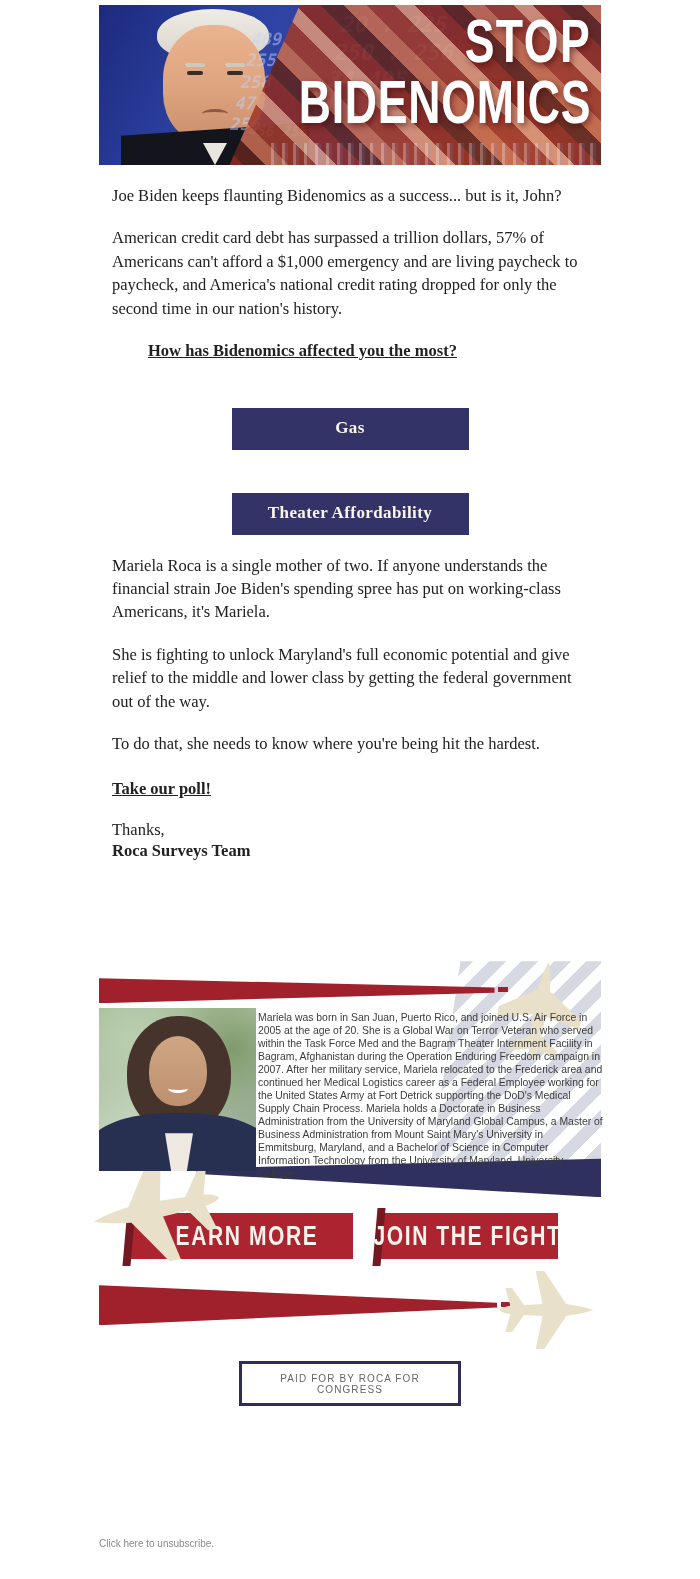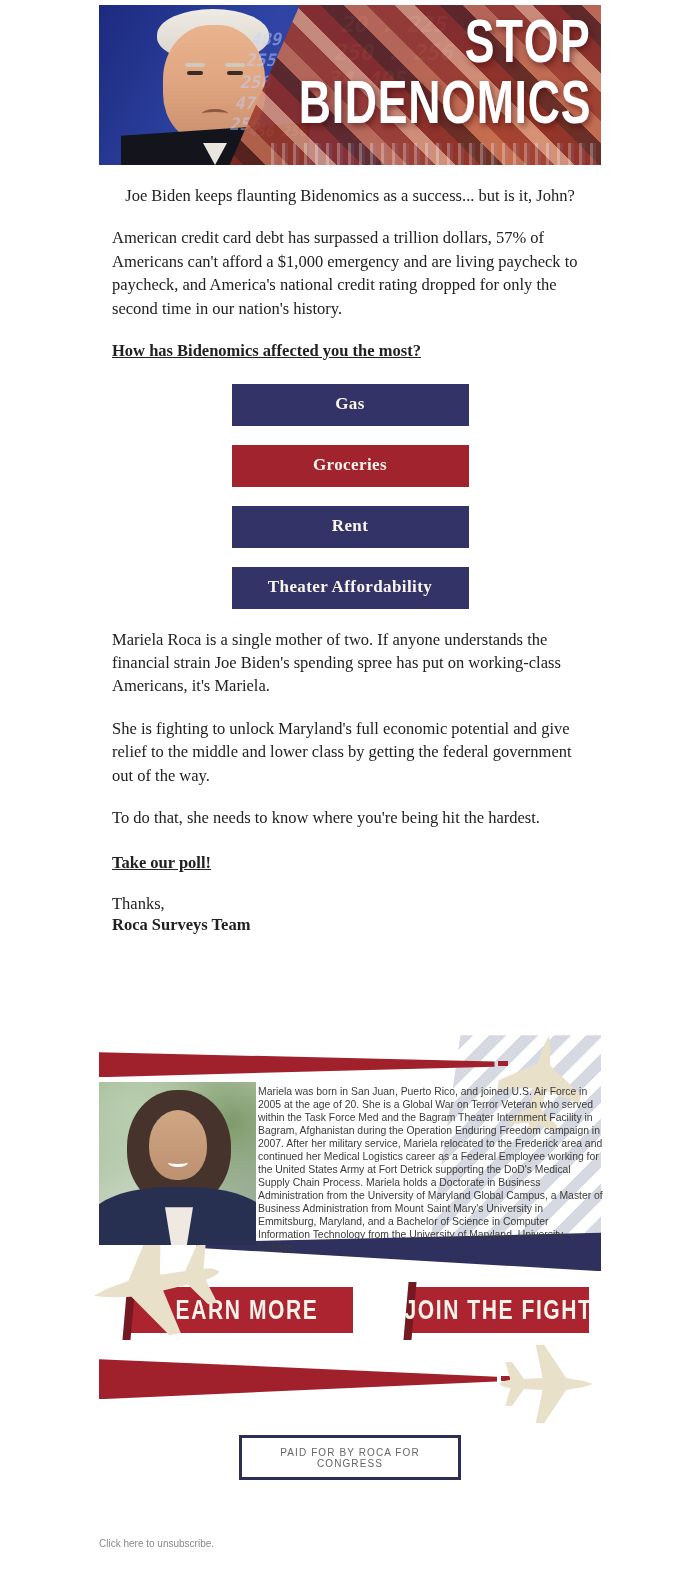--- a/index.html
+++ b/index.html
@@ -55,28 +55,28 @@
     background:repeating-linear-gradient(90deg, rgba(255,255,255,.55) 0 3px, rgba(120,160,255,.25) 3px 6px, rgba(0,0,0,0) 6px 11px); }
   .stop-title { position:absolute; right:10px; top:6px; text-align:right; color:#ffffff;
     font-family:"Liberation Sans","DejaVu Sans",sans-serif; font-weight:bold; line-height:.98;
     transform:scaleX(.72); transform-origin:100% 0; text-shadow:3px 3px 7px rgba(70,12,12,.6); }
   .stop-title .l1 { font-size:62px; letter-spacing:2px; }
   .stop-title .l2 { font-size:62px; letter-spacing:1px; }
 
   
   .bodytext { padding:0 13px; font-size:16.5px; line-height:1.42; }
   .bodytext p { margin-top:19px; }
-  .p-first { margin-top:18px;text-align:center; }
-  .question { font-weight:bold; text-decoration:underline; margin-top:22px; font-size:16.5px; }
+  .p-first { margin-top:18px; }
+  .question { font-weight:bold; text-decoration:underline; margin-top:22px; font-size:16.5px;margin-left:36px; }
 
   
   .poll { display:flex; flex-direction:column; align-items:center; gap:19px; margin-top:21px; }
   .poll-btn { width:237px; height:42px; display:flex; align-items:center; justify-content:center;
     color:#faf6ee; font-weight:bold; font-size:17px; letter-spacing:.4px; cursor:pointer; }
-  .poll-navy { background:#333367; }
+  .poll-navy { background:#333367;margin-top:24px; }
   .poll-red  { background:#a1232e; }
 
   
   .cta-link { font-weight:bold; text-decoration:underline; margin-top:22px; display:inline-block; color:#212121; }
   .signoff { margin-top:22px; line-height:1.25; }
   .signoff .team { font-weight:bold;margin-top:8px; }
 
   
   .banner { position:relative; width:502px; height:250px; margin-top:100px; }
   .stripes { position:absolute; left:0; top:0; width:100%; height:206px;
@@ -110,21 +110,21 @@
   .bio { position:absolute; left:159px; top:51px; width:345px; z-index:4;
     font-family:"Liberation Sans","DejaVu Sans",sans-serif; font-size:10.4px; line-height:1.245; color:#3b3b3b; }
 
   
   .cta-row { position:relative; height:46px; margin-top:2px; }
   .cta-btn { position:absolute; top:0; height:46px; background:#ab2430; color:#f7f3ea;
     display:flex; align-items:center; justify-content:center; cursor:pointer; }
   .cta-btn::before { content:""; position:absolute; left:-2px; top:-5px; width:8px; height:58px;
     background:#741822; transform:skewX(-5deg); }
   .cta-learn { left:28px; width:226px; }
-  .cta-join { left:278px; width:181px;margin-left:31px; }
+  .cta-join { left:278px; width:181px; }
   .cta-label { font-family:"Liberation Sans","DejaVu Sans",sans-serif; font-weight:bold; font-size:27px;
     letter-spacing:2px; transform:scaleX(.78); white-space:nowrap; }
 
   
   .pennant-sec { position:relative; height:92px; margin-top:2px; }
   .pennant-bot { position:absolute; left:0; top:24px; width:398px; height:40px; background:#a0202c;
     clip-path:polygon(0 0, 100% 44%, 100% 56%, 0 100%); }
   .pennant-bot-dash { position:absolute; left:402px; top:41px; width:9px; height:5px; background:#a0202c; }
   .jet-pb { left:398px; top:-6px; width:86px; height:110px; transform:rotate(90deg); position:absolute; }
   .jet-pb svg { display:block; width:100%; height:100%; }
@@ -171,22 +171,20 @@
     </div>
   </div>
 
   <div class="bodytext">
     <p class="p-first">Joe Biden keeps flaunting Bidenomics as a success... but is it, John?</p>
     <p>American credit card debt has surpassed a trillion dollars, 57% of Americans can't afford a $1,000 emergency and are living paycheck to paycheck, and America's national credit rating dropped for only the second time in our nation's history.</p>
     <p class="question">How has Bidenomics affected you the most?</p>
 
     <div class="poll">
       <div class="poll-btn poll-navy">Gas</div>
-      <div class="poll-btn poll-red">Groceries</div>
-      <div class="poll-btn poll-navy">Rent</div>
       <div class="poll-btn poll-navy">Theater Affordability</div>
     </div>
 
     <p>Mariela Roca is a single mother of two. If anyone understands the financial strain Joe Biden's spending spree has put on working-class Americans, it's Mariela.</p>
     <p>She is fighting to unlock Maryland's full economic potential and give relief to the middle and lower class by getting the federal government out of the way.</p>
     <p>To do that, she needs to know where you're being hit the hardest.</p>
     <span class="cta-link">Take our poll!</span>
     <p class="signoff">
       <span>Thanks,</span><br>
       <span class="team">Roca Surveys Team</span>

